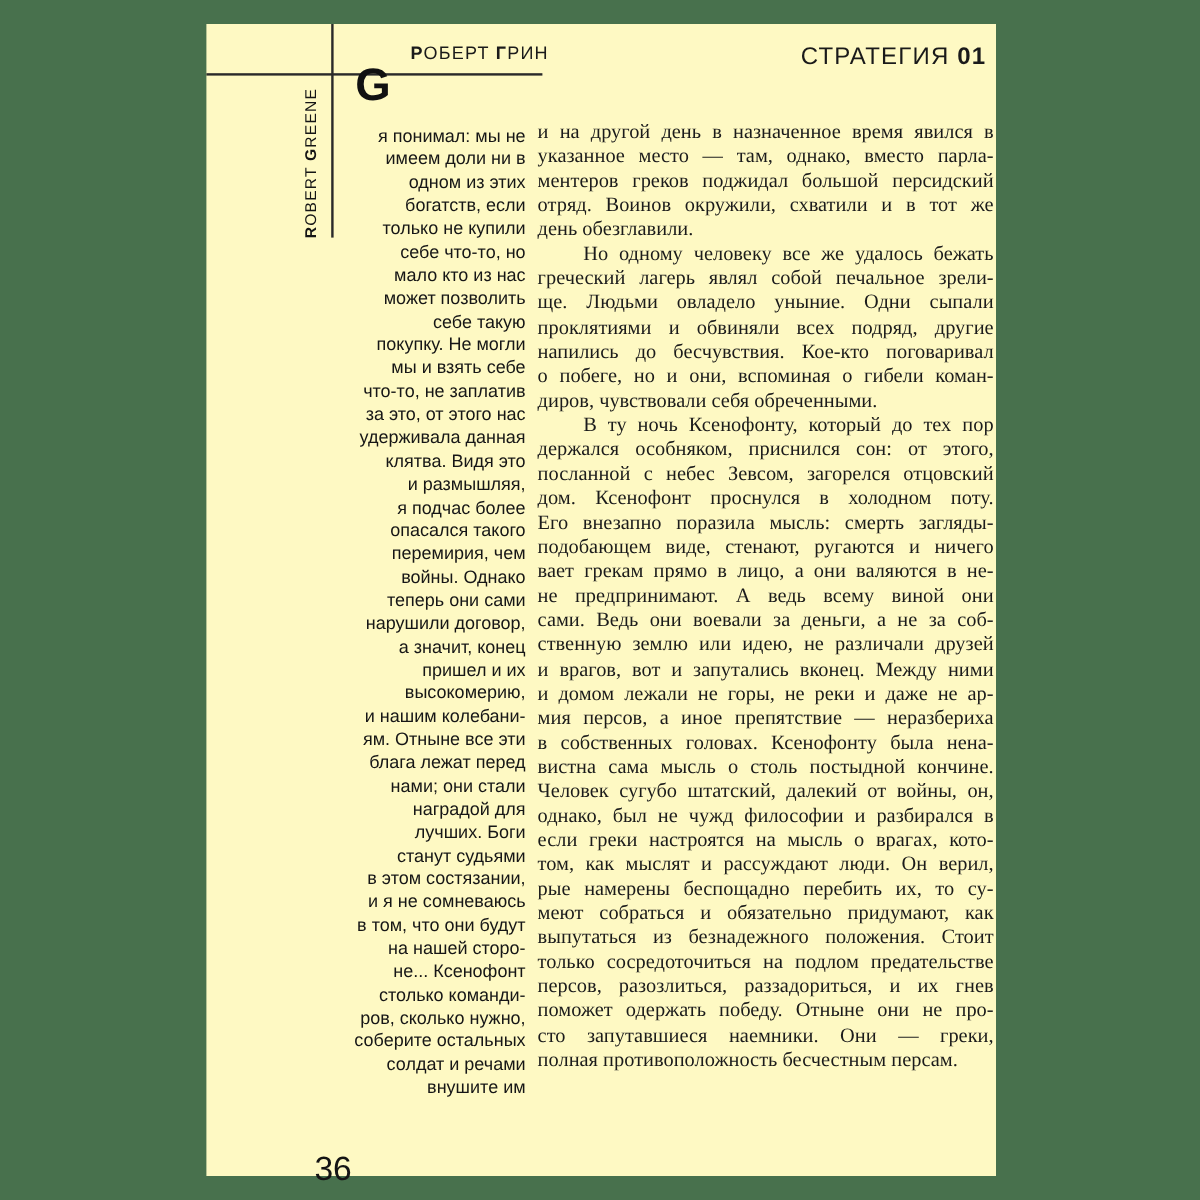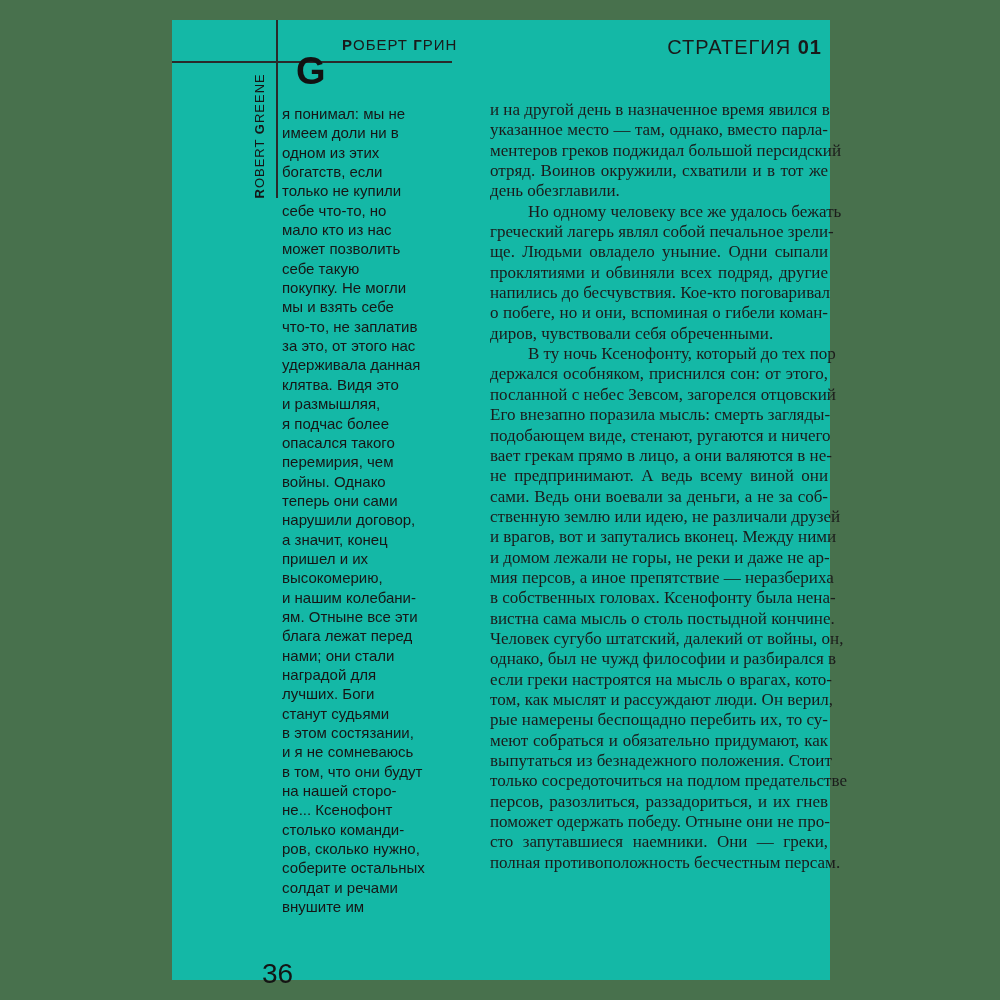--- a/index.html
+++ b/index.html
@@ -7,21 +7,21 @@
     width: 1000px; height: 1000px;
     background: #48714d;
     font-family: "Liberation Sans", sans-serif;
     overflow: hidden;
     position: relative;
   }
   .page {
     position: absolute;
     left: 172px; top: 20px;
     width: 658px; height: 960px;
-    background: #14b8a6;
+    background: #fef9c3;
     color: #1b1b1b;
   }
   
   .hdr-author {
     position: absolute; left: 170px; top: 16px;
     font-size: 15px; letter-spacing: 1px; color: #1a1a1a;
     white-space: nowrap;
   }
   .hdr-series {
     position: absolute; right: 8px; top: 16px;
@@ -46,35 +46,34 @@
     position: absolute; left: 32px; top: 112px;
     width: 114px; height: 19px;
     transform: rotate(-90deg);
     font-size: 13px; letter-spacing: 1px; color: #151515;
     white-space: nowrap;
   }
   
   .margin-note {
     position: absolute; left: 110px; top: 84px; width: 156px;
     font-size: 15px; line-height: 19.35px;
-    color: #161616;
+    text-align: right; color: #161616;
   }
   .margin-note div { white-space: nowrap; }
   
   .body-col {
     position: absolute; left: 276px; top: 80px; width: 380px;
     font-family: "Liberation Serif", serif;
     font-size: 17px; line-height: 20.35px;
     color: #1b1b1b;
   }
   .bline {
     white-space: nowrap;
     text-align: justify;
     text-align-last: justify;
-    margin-left: 42px;
   }
   .bline.last { text-align-last: left; }
   .bline.ind  { text-indent: 38px; }
   .page-number {
     position: absolute; left: 90px; top: 938px;
     font-size: 28px; color: #141414;
   }
 </style>
 </head>
 <body>
@@ -146,20 +145,21 @@
       <div class="bline ind">Но одному человеку все же удалось бежать</div>
       <div class="bline">греческий лагерь являл собой печальное зрели-</div>
       <div class="bline">ще. Людьми овладело уныние. Одни сыпали</div>
       <div class="bline">проклятиями и обвиняли всех подряд, другие</div>
       <div class="bline">напились до бесчувствия. Кое-кто поговаривал</div>
       <div class="bline">о побеге, но и они, вспоминая о гибели коман-</div>
       <div class="bline last">диров, чувствовали себя обреченными.</div>
       <div class="bline ind">В ту ночь Ксенофонту, который до тех пор</div>
       <div class="bline">держался особняком, приснился сон: от этого,</div>
       <div class="bline">посланной с небес Зевсом, загорелся отцовский</div>
+      <div class="bline">дом. Ксенофонт проснулся в холодном поту.</div>
       <div class="bline">Его внезапно поразила мысль: смерть загляды-</div>
       <div class="bline">подобающем виде, стенают, ругаются и ничего</div>
       <div class="bline">вает грекам прямо в лицо, а они валяются в не-</div>
       <div class="bline">не предпринимают. А ведь всему виной они</div>
       <div class="bline">сами. Ведь они воевали за деньги, а не за соб-</div>
       <div class="bline">ственную землю или идею, не различали друзей</div>
       <div class="bline">и врагов, вот и запутались вконец. Между ними</div>
       <div class="bline">и домом лежали не горы, не реки и даже не ар-</div>
       <div class="bline">мия персов, а иное препятствие — неразбериха</div>
       <div class="bline">в собственных головах. Ксенофонту была нена-</div>

